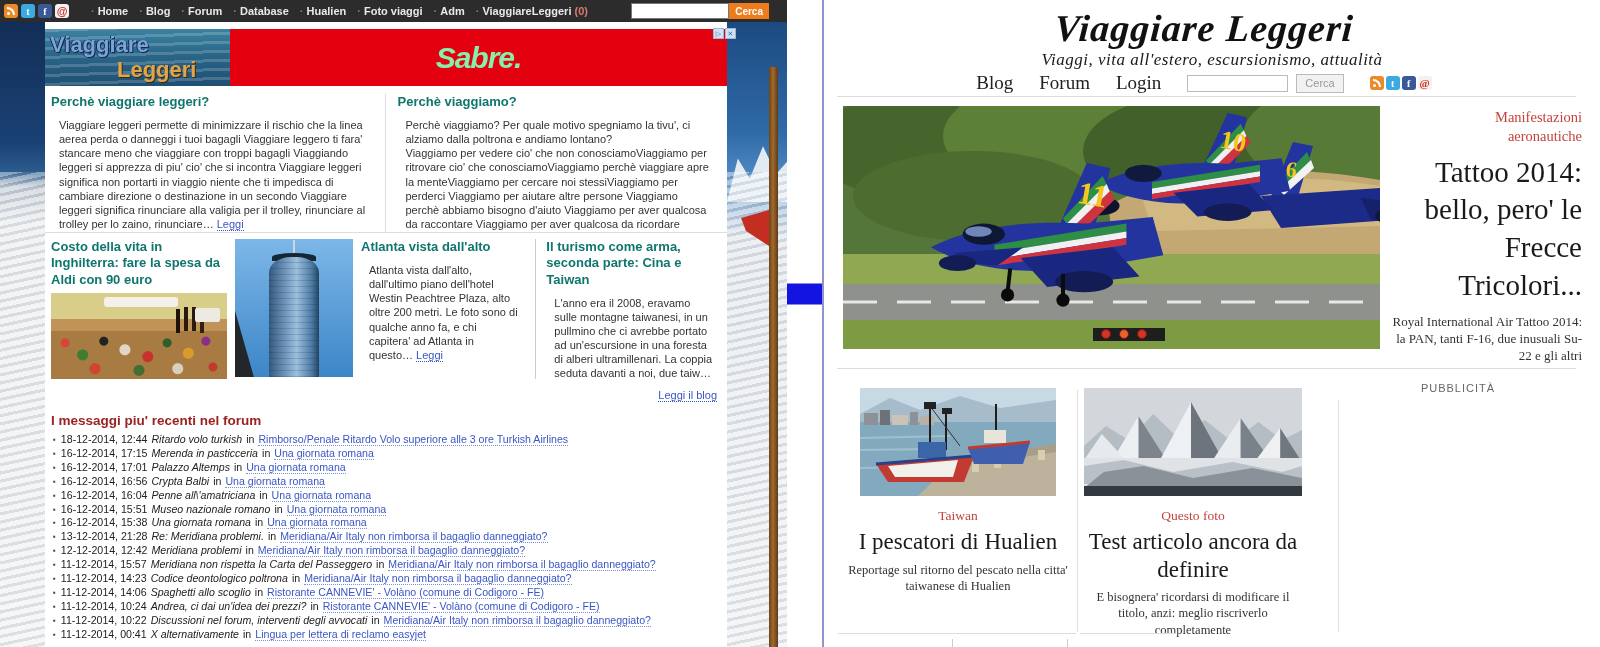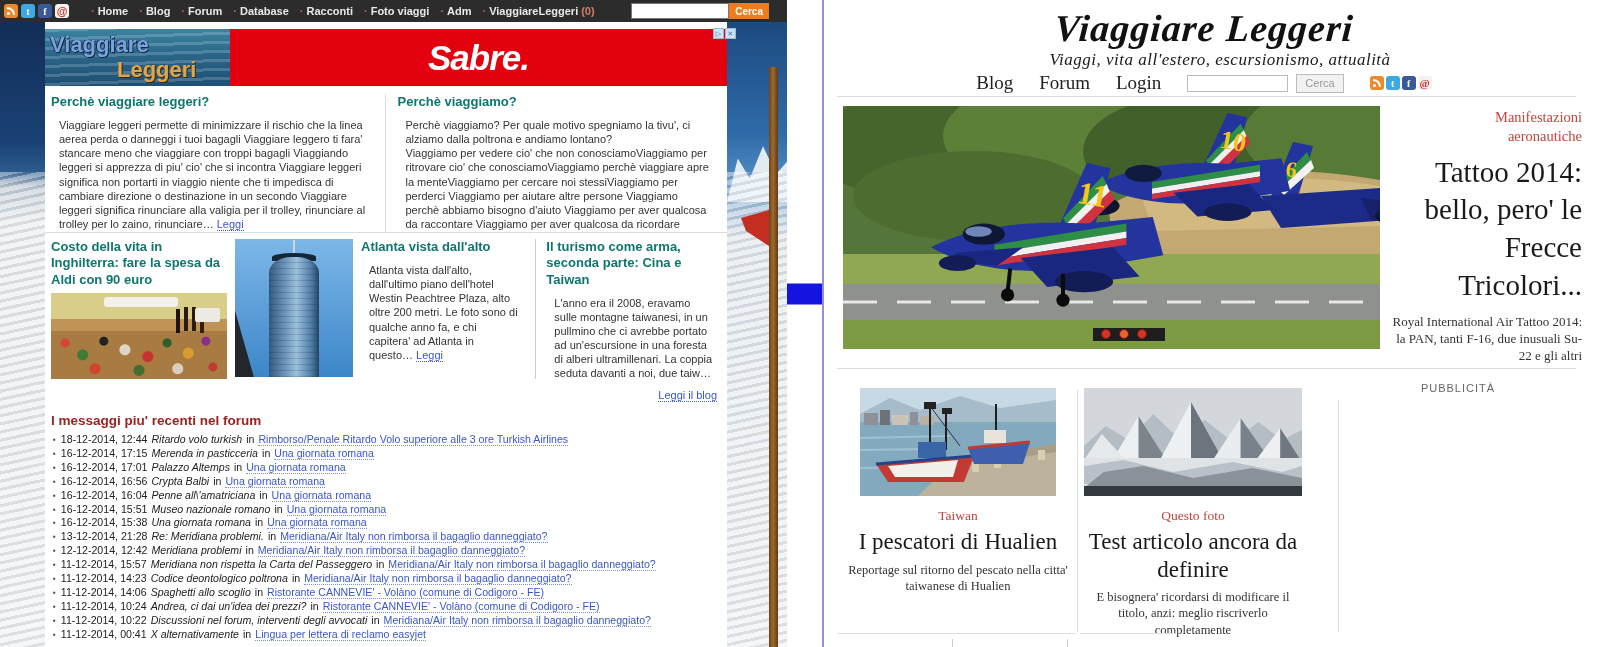--- a/index.html
+++ b/index.html
@@ -45,21 +45,21 @@
   .oc-header{display:flex;margin:3px 0 6px 0;height:57px;}
   .logo{width:185px;height:57px;position:relative;overflow:hidden;
     background:linear-gradient(180deg,#3c82a0 0,#2a6689 45%,#1e4f74 100%);}
   .logo::after{content:"";position:absolute;inset:0;opacity:.35;
     background:repeating-linear-gradient(178deg,rgba(255,255,255,.5) 0 3px,transparent 3px 9px);}
   .logo-l1{position:absolute;left:5px;top:3px;font-size:22px;font-weight:bold;color:#7ca2da;
     text-shadow:1px 1px 0 #10294a,-1px 0 0 #10294a;z-index:2;}
   .logo-l2{position:absolute;left:72px;top:28px;font-size:22px;font-weight:bold;color:#e2a44b;
     text-shadow:1px 1px 0 #3a2a08;z-index:2;}
   .sabre{flex:1;background:#e3000f;position:relative;display:flex;align-items:center;justify-content:center;}
-  .sabre-txt{color:#ffffff;font-size:35px;font-weight:bold;font-style:italic;
+  .sabre-txt{color:#86efac;font-size:30px;font-weight:bold;font-style:italic;
     font-family:"Liberation Sans",sans-serif;letter-spacing:-1px;}
   .adchoice{position:absolute;right:-9px;top:-1px;display:flex;gap:1px;}
   .adchoice span{width:9px;height:9px;background:#cfe3f5;color:#3b77b5;font-size:7px;line-height:9px;
     text-align:center;border:1px solid #9db9d6;}
 
   h3.red{color:#0f766e;font-size:13px;margin:0 0 3px 0;line-height:1.25;}
   p.body{color:#333;font-size:11px;line-height:1.28;margin:8px;white-space:pre-line;}
   a.leggi{color:#3a56c4;border-bottom:1px dotted #3a56c4;text-decoration:none;font-size:11px;cursor:pointer;}
   .top-arts{display:flex;padding:2px 6px 0 6px;height:138px;overflow:hidden;border-bottom:1px solid #ddd;}
   .ta-col{flex:1;overflow:hidden;}
@@ -116,21 +116,21 @@
 
   
   .arrow{position:absolute;left:787px;top:268px;width:70px;height:52px;background:#1414e0;
     clip-path:polygon(0 30%,52% 30%,52% 0,100% 50%,52% 100%,52% 70%,0 70%);}
 
   
   .new-shot{position:absolute;left:822px;top:0;width:760px;height:647px;background:#fff;
     border-left:2px solid #9193ce;font-family:"Liberation Serif",serif;}
   .ns-title{position:absolute;left:0;top:6px;width:100%;text-align:center;font-size:38px;font-weight:bold;
     font-style:italic;letter-spacing:1px;color:#111;transform:skewX(-4deg);}
-  .ns-tag{position:absolute;left:16px;top:50px;width:100%;text-align:center;font-size:17px;font-style:italic;
+  .ns-tag{position:absolute;left:8px;top:50px;width:100%;text-align:center;font-size:17px;font-style:italic;
     color:#1a1a1a;letter-spacing:.5px;}
   .ns-nav{position:absolute;left:0;top:72px;width:100%;display:flex;align-items:center;justify-content:center;gap:26px;}
   .ns-nav a{font-size:19px;color:#222;text-decoration:none;}
   .ns-search{display:flex;align-items:center;gap:8px;}
   .ns-input{width:95px;height:15px;border:1px solid #bbb;font-size:11px;padding:0 2px;}
   .ns-btn{height:19px;border:1px solid #bbb;background:#f2f2f2;color:#999;font-size:11px;padding:0 8px;
     font-family:"Liberation Sans",sans-serif;}
   .ns-icons{display:flex;gap:2px;}
   .hr{position:absolute;left:13px;right:8px;height:1px;background:#ddd;}
   .hr1{top:96px;} .hr2{top:368px;}
@@ -172,21 +172,21 @@
         <span class="icon ic-rss"></span>
         <span class="icon ic-tw">t</span>
         <span class="icon ic-fb">f</span>
         <span class="icon ic-at">@</span>
       </div>
       <div class="tb-nav">
         <a>Home</a>
         <a>Blog</a>
         <a>Forum</a>
         <a>Database</a>
-        <a>Racconti</a>
+        <a>Hualien</a>
         <a>Foto viaggi</a>
         <a>Adm</a>
         <a>ViaggiareLeggeri</a>
         <span class="tb-count">(0)</span>
       </div>
       <div class="tb-search">
         <input class="tb-input" style="">
         <button class="tb-btn">Cerca</button>
       </div>
     </div>

